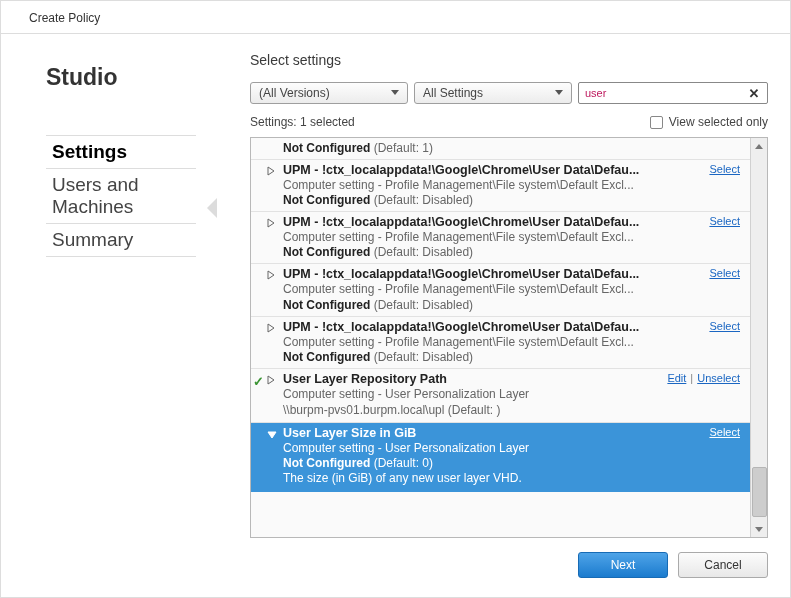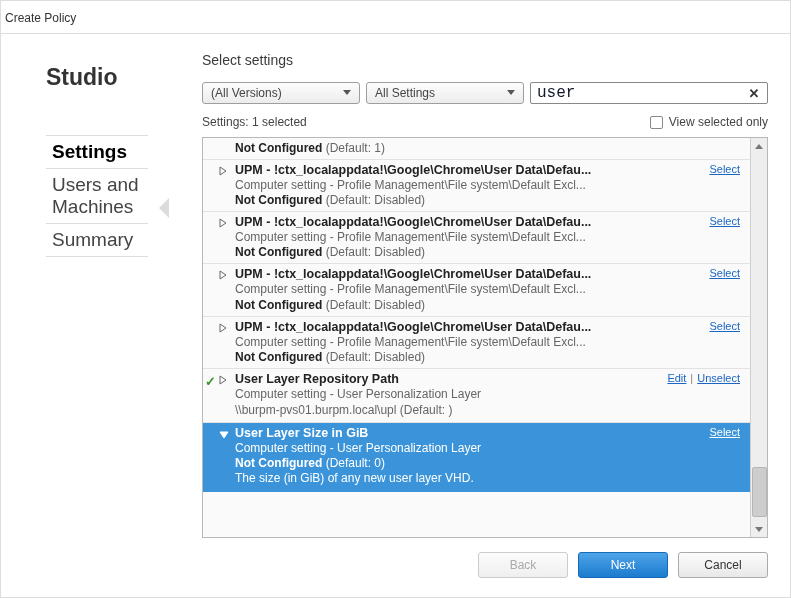--- a/index.html
+++ b/index.html
@@ -1,38 +1,38 @@
 <!DOCTYPE html>
 <html><head>
 <meta charset="utf-8">
 <style>
   * { box-sizing: border-box; margin: 0; padding: 0; }
   body { font-family: "Segoe UI", Arial, sans-serif; font-size: 12px; background: #fff; color: #333; width: 791px; height: 598px; border: 1px solid #ddd; overflow: hidden; }
 
-  .titlebar { padding: 10px 4px 8px; font-size: 12px; color: #333; border-bottom: 1px solid #ddd; }
+  .titlebar { padding: 10px 28px 8px; font-size: 12px; color: #333; border-bottom: 1px solid #ddd; }
 
   .content { display: flex; height: calc(100% - 38px); }
 
   .sidebar { width: 215px; padding: 30px 20px 0 45px; position: relative; }
   .sidebar h1 { font-size: 23px; font-weight: 700; color: #333; margin-bottom: 44px; }
   .wiz-steps { list-style: none; }
   .wiz-step { padding: 5px 0 5px 6px; font-size: 19px; color: #444; cursor: default; border-bottom: 1px solid #ddd; }
   .wiz-step.first { border-top: 1px solid #ddd; }
   .wiz-step.active { font-weight: 700; color: #000; }
   .step-indicator { position: absolute; right: -1px; top: 164px; width: 0; height: 0; border-top: 10px solid transparent; border-bottom: 10px solid transparent; border-right: 10px solid #dcdcdc; }
 
   .main { flex: 1; padding: 18px 22px 14px 34px; display: flex; flex-direction: column; }
   .main-header { font-size: 14px; color: #3a3a3a; margin-bottom: 14px; }
 
   .controls-row { display: flex; gap: 6px; margin-bottom: 11px; }
   .dropdown { display: flex; align-items: center; justify-content: space-between; border: 1px solid #9e9e9e; background: linear-gradient(#fdfdfd,#ececec); border-radius: 3px; padding: 2px 8px; font-size: 12px; color: #444; height: 22px; cursor: pointer; }
   .dropdown.ver { width: 158px; }
   .dropdown.set { width: 158px; }
   .searchbox { flex: 1; display: flex; align-items: center; border: 1px solid #888; border-radius: 2px; height: 22px; padding: 0 6px; }
-  .searchbox input { border: none; outline: none; flex: 1; font-size: 16px; font-family: Liberation Mono, monospace; color: #0f172a; height: 100%; }
+  .searchbox input { border: none; outline: none; flex: 1; font-size: 11px; font-family: Liberation Sans, sans-serif; color: #be185d; height: 100%; }
   .clear-x { width: 14px; height: 14px; display: flex; align-items: center; justify-content: center; font-size: 13px; color: #333; cursor: pointer; font-weight: bold; }
 
   .chev { display:inline-block; margin-left:6px; }
   .chev svg { display:block; }
 
   .filter-row { display: flex; justify-content: space-between; align-items: center; font-size: 12px; color: #444; margin-bottom: 8px; }
   .filter-row .right { display: flex; align-items: center; }
   .chkbox { width: 13px; height: 13px; border: 1px solid #888; border-radius: 2px; margin-right: 6px; background: #fff; }
 
   .list-wrap { flex: 1; border: 1px solid #b8b8b8; background: #fafafa; display: flex; overflow: hidden; }
@@ -216,18 +216,17 @@
         <div class="sb-thumb"></div>
         <div class="sb-arrow">
             <svg width="8" height="6">
               <path d="M0 1 L8 1 L4 6 Z" fill="#777"></path>
             </svg>
           </div>
       </div>
     </div>
 
     <div class="buttons">
-      <div class="btn back">Back</div>
       <div class="btn next">Next</div>
       <div class="btn cancel">Cancel</div>
     </div>
   </div>
 </div>
 
 </body></html>

